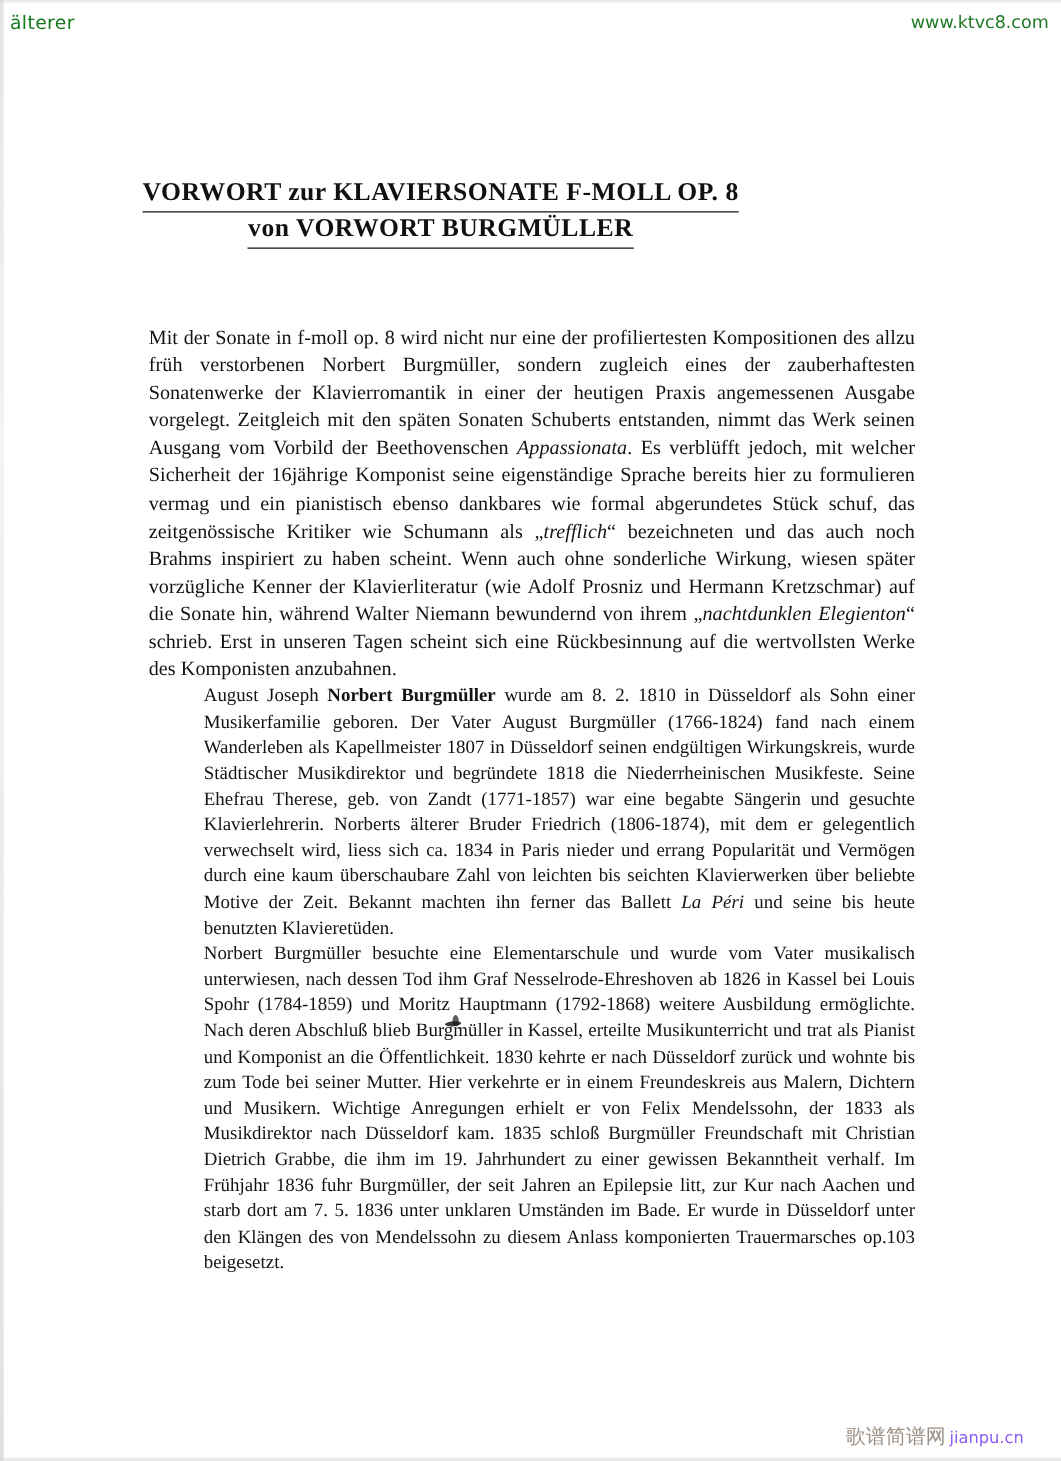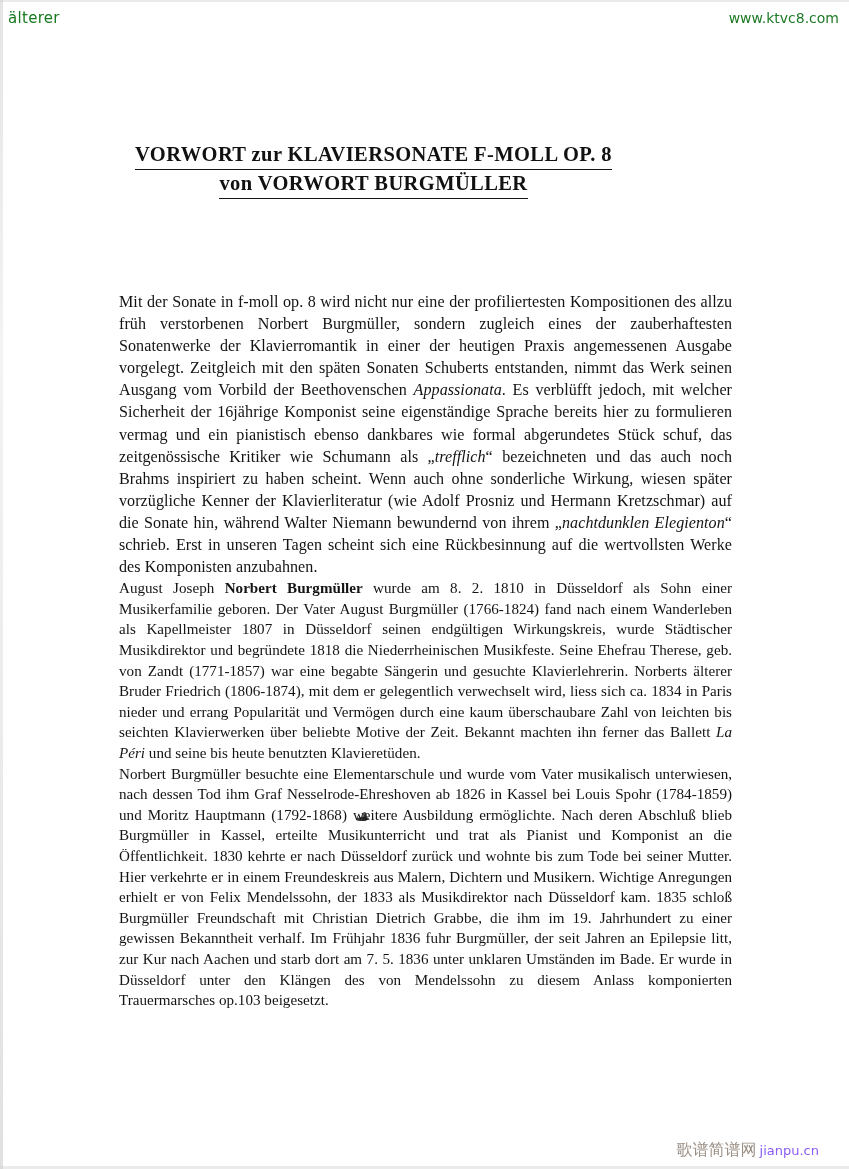--- a/index.html
+++ b/index.html
@@ -76,60 +76,60 @@
     color: #8b5cf6;
     margin-left: 3px;
   }
 
   
   .title-block {
     position: absolute;
     left: 0; top: 141px;
     width: 705px;
     text-align: center;
-    padding-left: 21px;
   }
   .title-line {
     display: inline-block;
     font-family: "Liberation Serif", "DejaVu Serif", serif;
     font-weight: bold;
     font-size: 20.5px;
     line-height: 27px;
     letter-spacing: .4px;
     color: #111111;
     border-bottom: 1.6px solid #141414;
     padding-bottom: 1px;
     white-space: nowrap;
   }
 
   
   .body-block {
     position: absolute;
     left: 119px;
-    top: 291px;
+    top: 260px;
     width: 613px;
     color: #131313;
   }
   p.para {
     margin: 0;
     text-align: justify;
     text-justify: inter-word;
     color: #131313;
     -webkit-hyphens: none;
     hyphens: none;
   }
   p.para.lead {
     font-size: 16.1px;
     line-height: 22.1px;
     letter-spacing: .05px;
   }
   p.para.small {
     font-size: 15.1px;
     line-height: 20.6px;
     letter-spacing: .02px;
+    margin-left: 44px;
   }
   .para i { font-style: italic; }
   .para b { font-weight: bold; }
 
   
   .ink-blot {
     position: absolute;
     left: 356px;
     top: 817px;
     width: 13px;

